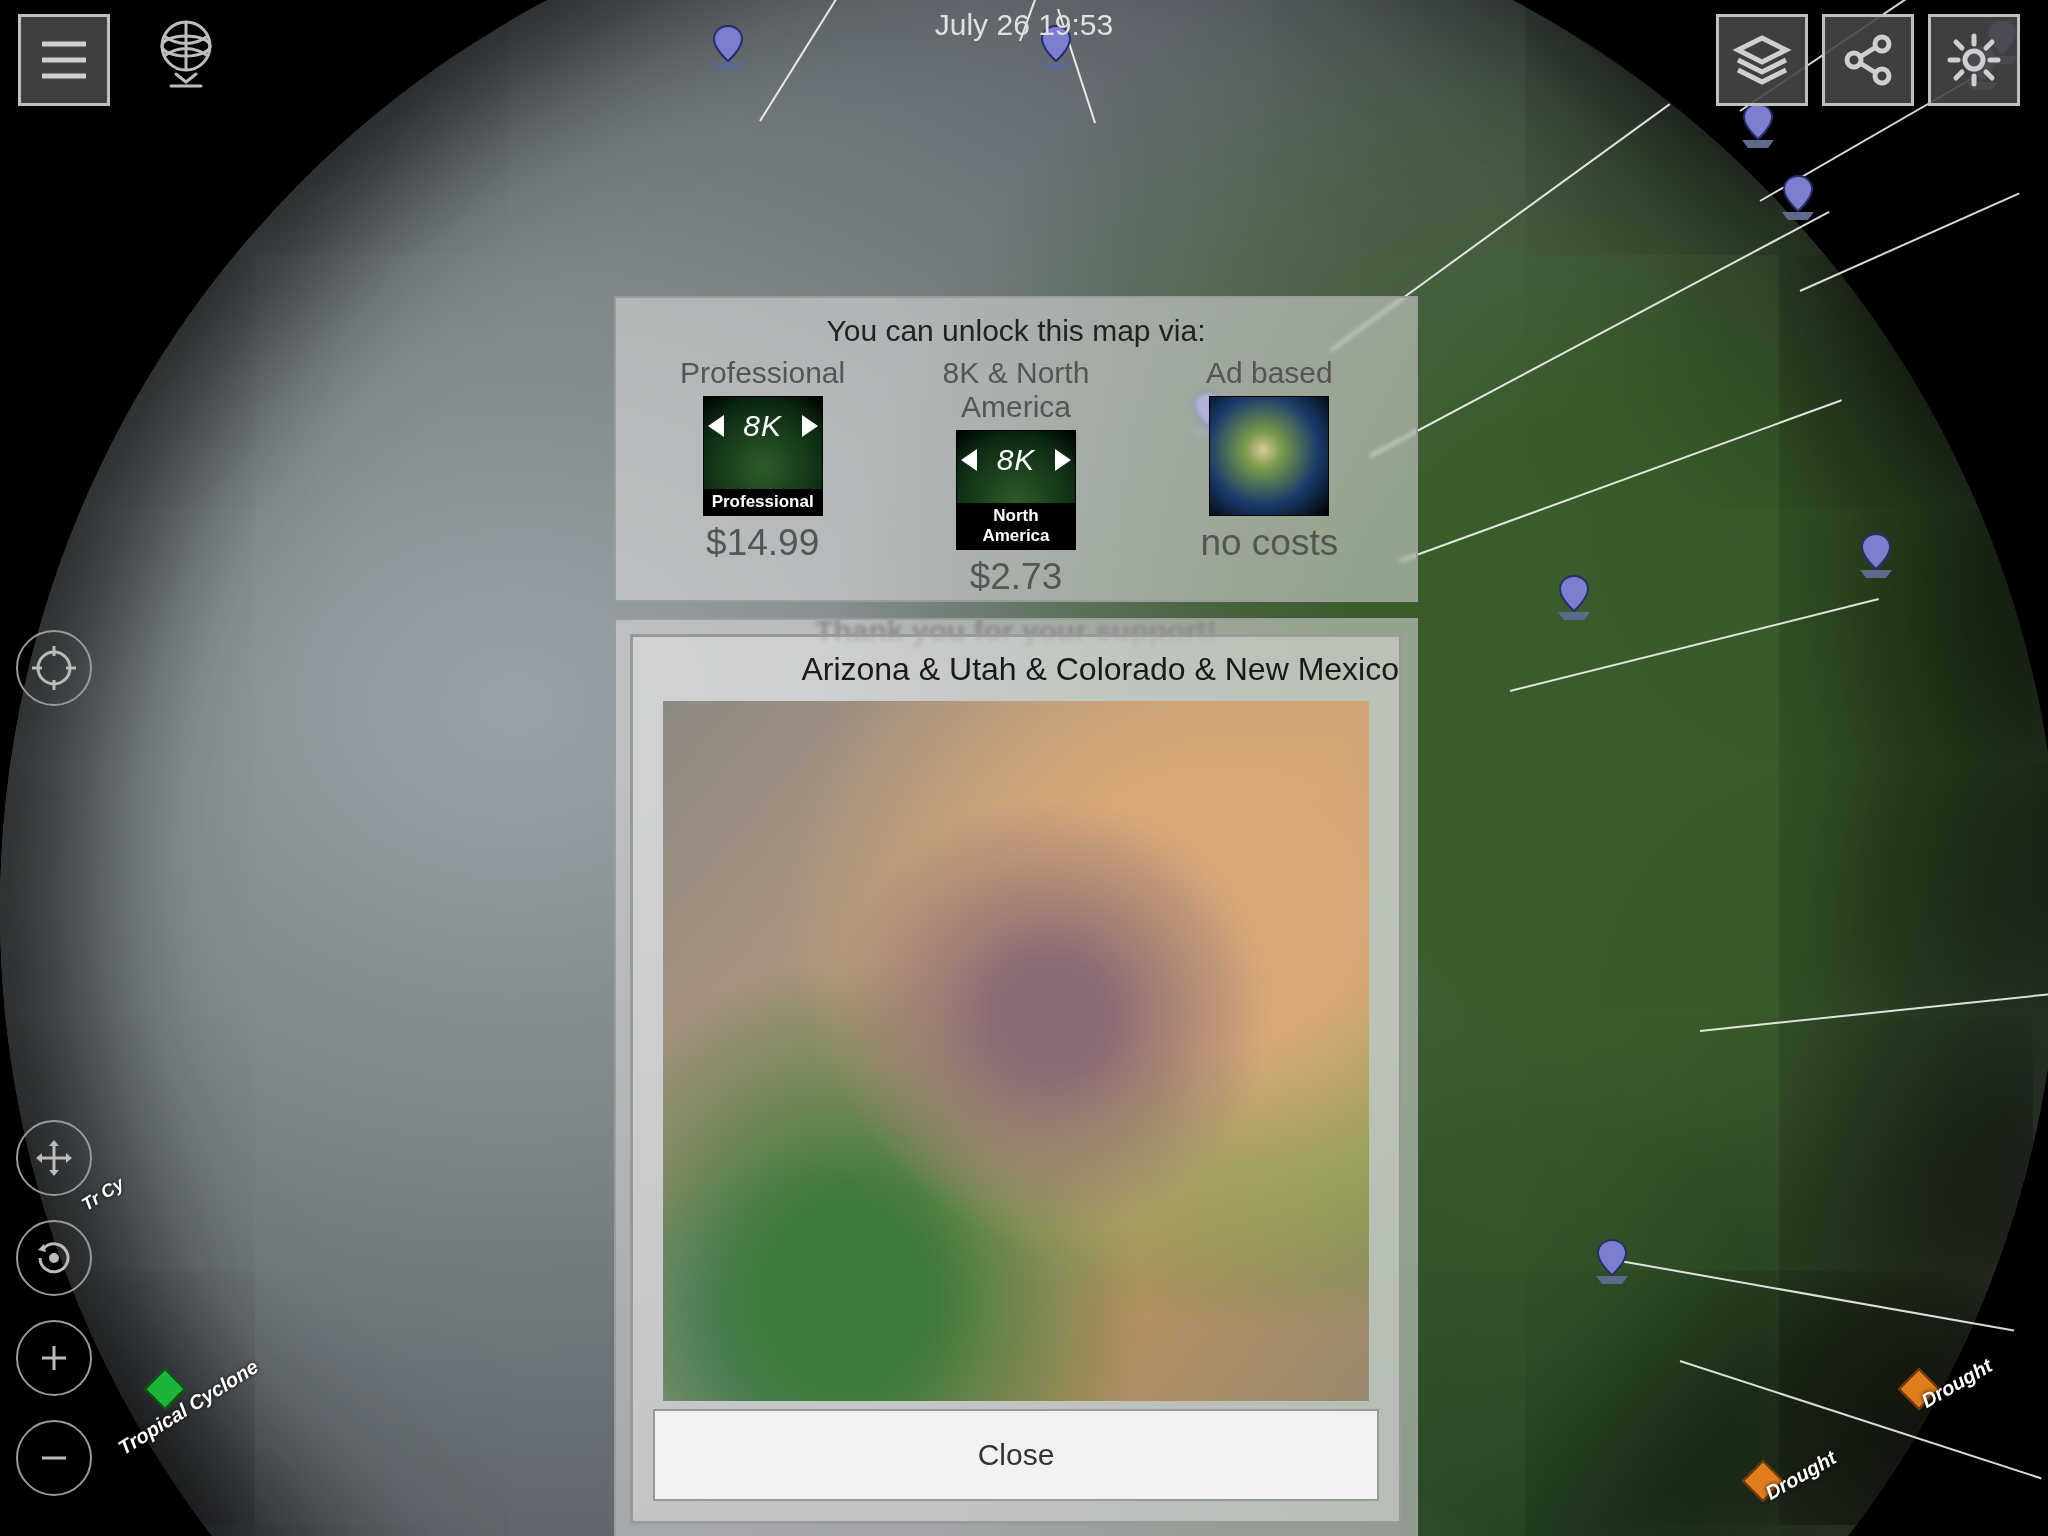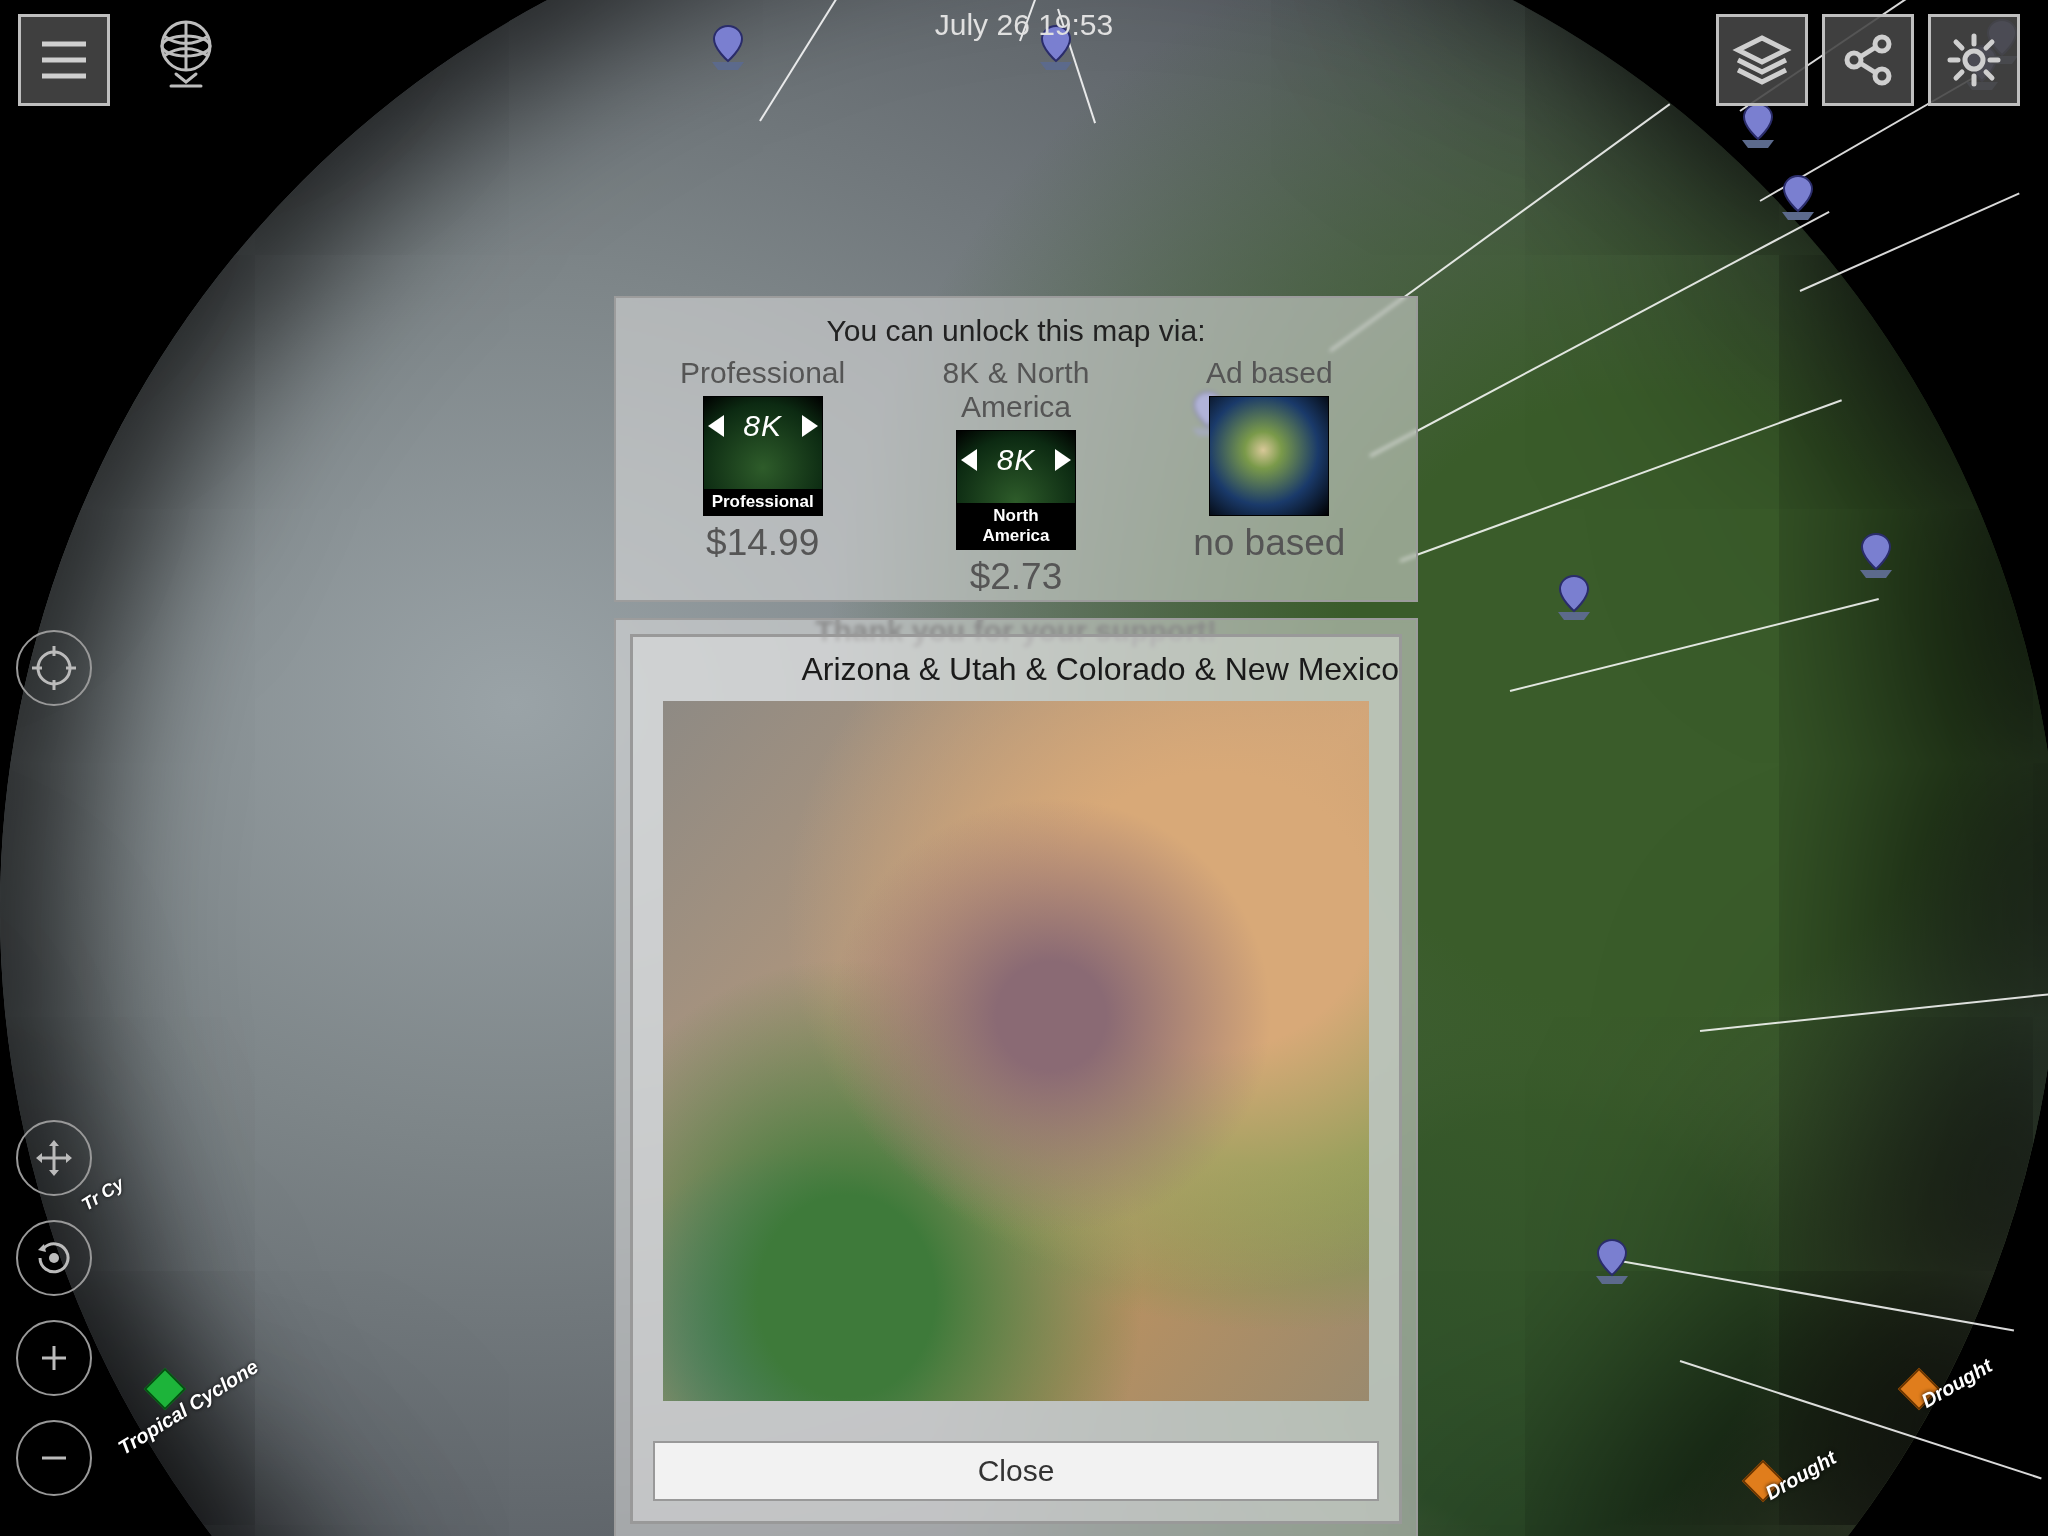--- a/index.html
+++ b/index.html
@@ -61,21 +61,21 @@
 #prev-title{text-align:right;font-size:32px;color:#1a1a1a;font-weight:500;margin:14px 0}
 #prev-img{position:absolute;left:30px;right:30px;top:64px;bottom:120px}
 #prev-img .terrain{position:absolute;inset:0;
   background:
     radial-gradient(ellipse at 55% 45%,#8a6a74 0%,#8a6a74 10%,transparent 40%),
     radial-gradient(ellipse at 78% 30%,#d8a978 0%,#d8a978 20%,transparent 55%),
     radial-gradient(ellipse at 88% 55%,#6e9a4a 0%,#6e9a4a 15%,transparent 45%),
     radial-gradient(ellipse at 26% 85%,#3e7a3a 0%,#3e7a3a 12%,transparent 40%),
     radial-gradient(ellipse at 16% 90%,#6a89a8 0%,#6a89a8 6%,transparent 20%),
     linear-gradient(130deg,#8e8a84 0%,#b0967c 35%,#caa27a 55%,#b69062 75%,#9a8a6e 100%)}
-.btnrow{position:absolute;left:20px;right:20px;bottom:20px;height:60px;display:flex;gap:28px}
+.btnrow{position:absolute;left:20px;right:20px;bottom:20px;height:92px;display:flex;gap:28px}
 .btn{flex:1;background:#f2f2f2;border:2px solid #999;display:flex;align-items:center;justify-content:center;font-size:30px;color:#333;cursor:pointer}
 </style>
 </head>
 <body>
 
 <div class="stage">
   <div class="globe"></div>
 
   <div class="line" style="left:1020px;top:40px;width:60px;transform:rotate(-70deg)"></div>
   <div class="line" style="left:1058px;top:8px;width:120px;transform:rotate(72deg)"></div>
@@ -236,21 +236,21 @@
             <div class="arrowR"></div>
           <div class="band">8K</div>
           <div class="sub" style="white-space:pre">North
 America</div>
         </div>
         <div class="price">$2.73</div>
       </div>
       <div class="opt">
         <div class="name">Ad based</div>
         <div class="thumb" style="background:radial-gradient(circle at 45% 45%,#d8c898 0%,#7a9a4a 20%,#1a3a6a 60%,#000 100%)"></div>
-        <div class="price">no based</div>
+        <div class="price">no costs</div>
       </div>
     </div>
     <div id="thanks">Thank you for your support!</div>
   </div>
 
   <div id="preview" class="panel">
     <div id="preview-inner">
       <div id="prev-title">Arizona &amp; Utah &amp; Colorado &amp; New Mexico</div>
       <div id="prev-img">
           <div class="terrain"></div>

